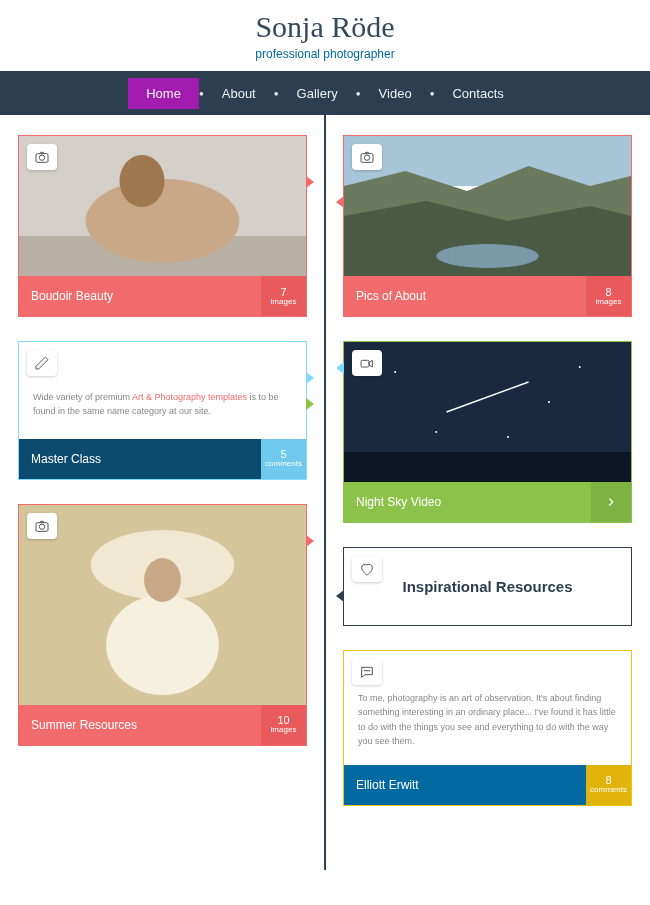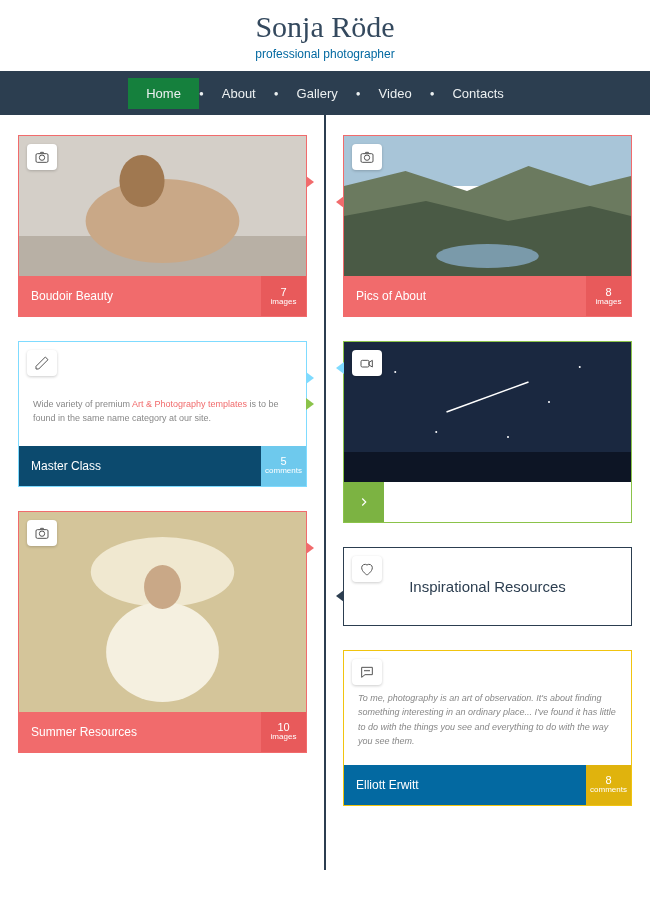--- a/index.html
+++ b/index.html
@@ -2,21 +2,21 @@
 <html><head>
 <meta charset="utf-8">
 <style>
 *{box-sizing:border-box;margin:0;padding:0}
 body{font-family:Arial,sans-serif;width:650px;background:#fff}
 .header{text-align:center;padding:10px 0}
 .site-title{font-family:Georgia,serif;font-size:30px;font-weight:400;color:#34495e}
 .site-sub{font-size:12px;color:#0369a1;margin-top:3px}
 .nav{background:#2c3e50;height:44px;display:flex;align-items:center;justify-content:center}
 .nav-item{color:#ecf0f1;font-size:13px;padding:8px 18px;cursor:pointer;position:relative}
-.nav-item.active{background:#15803d}
+.nav-item.active{background:#a21caf}
 .nav-dot{color:#ecf0f1;font-size:8px}
 .timeline{position:relative;padding:20px 0 40px}
 .vline{position:absolute;left:50%;top:0;bottom:0;width:2px;background:#2c3e50;margin-left:-1px}
 .cols{display:flex;gap:0}
 .col{width:50%;padding:0 18px}
 .card{border:1px solid;margin-bottom:24px;position:relative;background:#fff}
 .card-red{border-color:#f16b6c}
 .card-blue{border-color:#7fdbff}
 .card-green{border-color:#8bc34a}
 .card-navy{border-color:#2c3e50}
@@ -32,22 +32,22 @@
 .bg-red{background:#f16b6c;color:#fff}
 .bg-red2{background:#e85a5b;color:#fff}
 .bg-blue{background:#0c4a6e;color:#fff}
 .bg-blue2{background:#6ec9ed;color:#fff}
 .bg-green{background:#8bc34a;color:#fff}
 .bg-green2{background:#7cb342;color:#fff}
 .bg-yellow{background:#0369a1;color:#fff}
 .bg-yellow2{background:#e0b30d;color:#fff}
 .card-body{padding:20px 14px;font-size:9px;color:#888;line-height:1.6}
 .card-body .link{color:#f16b6c}
-.card-body-quote{font-style:italic;padding:16px 14px}
-.resource-title{text-align:center;padding:30px 10px;font-size:15px;font-weight:400;color:#2c3e50}
+.card-body-quote{padding:16px 14px}
+.resource-title{text-align:center;padding:30px 10px;font-size:15px;font-weight:700;color:#2c3e50}
 .arrow-btn{width:40px;display:flex;align-items:center;justify-content:center}
 .arrow-btn svg{width:14px;height:14px;stroke:#fff;fill:none;stroke-width:2}
 .tmark{position:absolute;width:0;height:0}
 .tmark-right{right:-8px;border-top:6px solid transparent;border-bottom:6px solid transparent;border-left:8px solid}
 .tmark-left{left:-8px;border-top:6px solid transparent;border-bottom:6px solid transparent;border-right:8px solid}
 .tm-red-r{border-left-color:#f16b6c}
 .tm-red-l{border-right-color:#f16b6c}
 .tm-blue-r{border-left-color:#7fdbff}
 .tm-blue-l{border-right-color:#7fdbff}
 .tm-green-r{border-left-color:#8bc34a}
@@ -102,21 +102,21 @@
         <div class="tmark tmark-right tm-red-r" style="top:40px"></div>
       </div>
 
       <div class="card card-blue">
         <div class="icon-badge">
             <svg viewBox="0 0 24 24">
               <path d="M17 3l4 4L7 21H3v-4L17 3z"></path>
             </svg>
           </div>
         <div class="card-body" style="padding-top:42px">
-          <p style="margin-top:13px"><span>Wide variety of premium </span><span class="link">Art &amp; Photography templates</span><span> is to be found in the same name category at our site.</span></p>
+          <p style="margin-top:6px"><span>Wide variety of premium </span><span class="link">Art &amp; Photography templates</span><span> is to be found in the same name category at our site.</span></p>
         </div>
         <div class="card-footer">
           <div class="card-title bg-blue">Master Class</div>
           <div class="card-count bg-blue2">
               <span class="n">5</span>
               <span>comments</span>
             </div>
         </div>
         <div class="tmark tmark-right tm-blue-r" style="top:30px"></div>
         <div class="tmark tmark-right tm-green-r" style="top:56px"></div>
@@ -184,20 +184,21 @@
             <rect width="280" height="140" fill="#1a2840"></rect>
             <rect y="110" width="280" height="30" fill="#0d1525"></rect>
             <line x1="100" y1="70" x2="180" y2="40" stroke="#fff" stroke-width="1.5"></line>
             <circle cx="50" cy="30" r="1" fill="#fff"></circle>
             <circle cx="200" cy="60" r="1" fill="#fff"></circle>
             <circle cx="230" cy="25" r="1" fill="#fff"></circle>
             <circle cx="90" cy="90" r="1" fill="#fff"></circle>
             <circle cx="160" cy="95" r="1" fill="#fff"></circle>
           </svg>
         <div class="card-footer">
+          <div class="card-title bg-green">Night Sky Video</div>
           <div class="arrow-btn bg-green2">
               <svg viewBox="0 0 24 24">
                 <polyline points="9 6 15 12 9 18"></polyline>
               </svg>
             </div>
         </div>
         <div class="tmark tmark-left tm-blue-l" style="top:20px"></div>
       </div>
 
       <div class="card card-navy">

